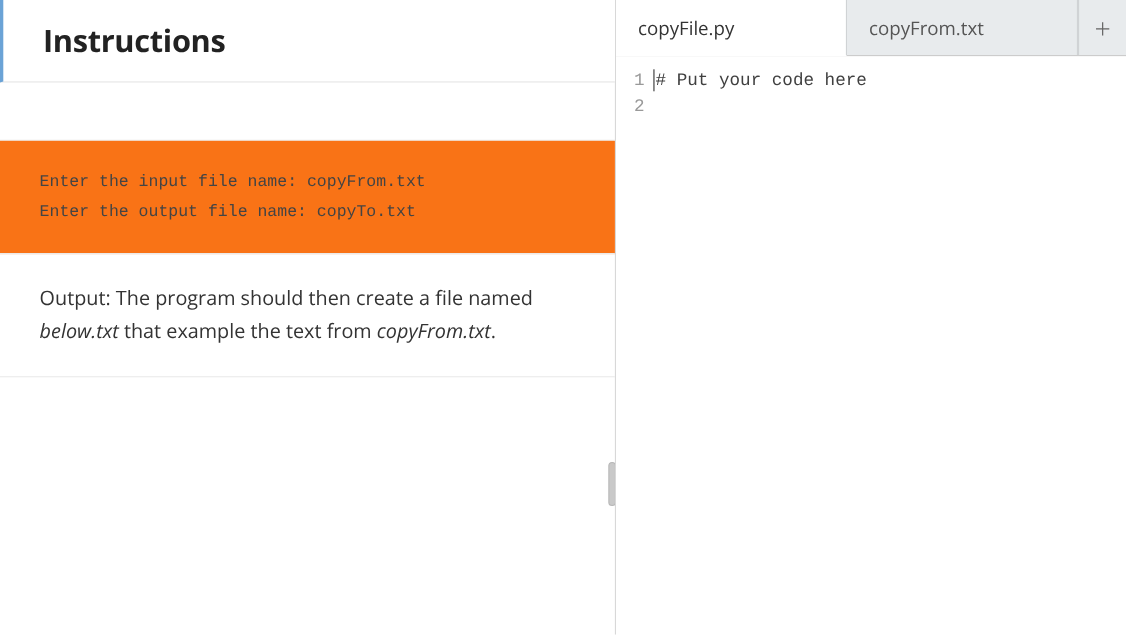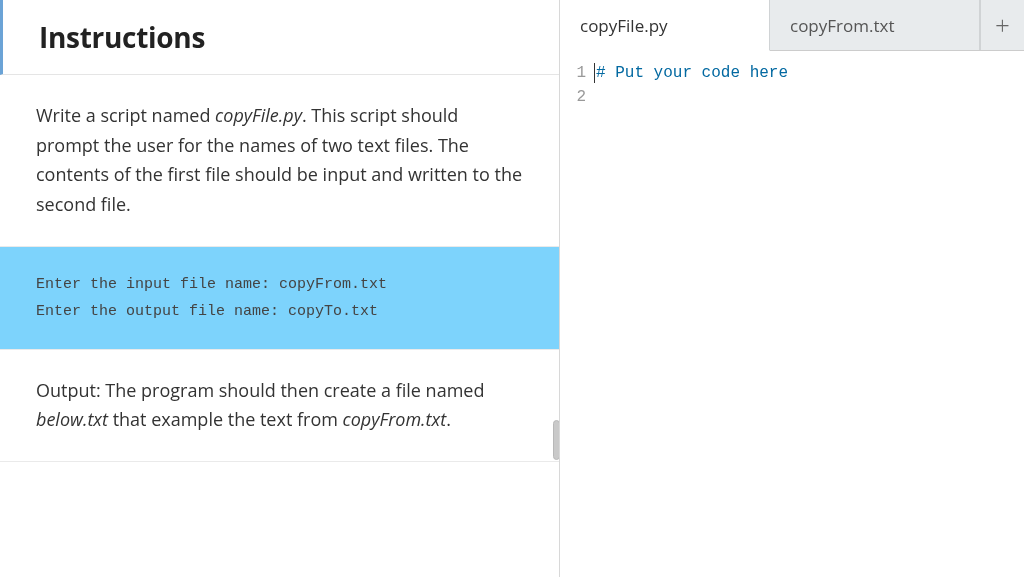--- a/index.html
+++ b/index.html
@@ -48,21 +48,21 @@
     }
     .content-section p:last-child {
       margin-bottom: 0;
     }
     .content-section em, .italic {
       font-style: italic;
     }
     .code-block {
       padding: 24px 36px;
       border-bottom: 1px solid #eaeaea;
-      background: #7dd3fc;
+      background: #f97316;
       font-family: "SFMono-Regular", Consolas, "Liberation Mono", Menlo, monospace;
       font-size: 15px;
       line-height: 1.8;
       color: #444;
       white-space: pre-wrap;
     }
     .right-panel {
       flex: 1;
       display: flex;
       flex-direction: column;
@@ -120,21 +120,21 @@
     }
     .gutter div {
       height: 24px;
     }
     .code-area {
       flex: 1;
       position: relative;
     }
     .code-line {
       height: 24px;
-      color: #0369a1;
+      color: #404040;
       white-space: pre;
       display: flex;
       align-items: center;
     }
     .cursor {
       display: inline-block;
       width: 1px;
       height: 20px;
       background: #333;
       vertical-align: middle;
@@ -153,23 +153,20 @@
   </style>
 </head>
 <body>
 
 <div class="left-panel">
   <div class="instructions-header">
     <h1>Instructions</h1>
   </div>
 
   <div class="content-section">
-    <p>
-      <span>Write a script named </span><em>copyFile.py</em><span>. This script should prompt the user for the names of two text files. The contents of the first file should be input and written to the second file.</span>
-    </p>
   </div>
 
   <div class="code-block">Enter the input file name: copyFrom.txt
 Enter the output file name: copyTo.txt</div>
 
   <div class="content-section">
     <p>
       <span>Output: The program should then create a file named </span><em>below.txt</em><span> that example the text from </span><em>copyFrom.txt</em><span>.</span>
     </p>
   </div>

